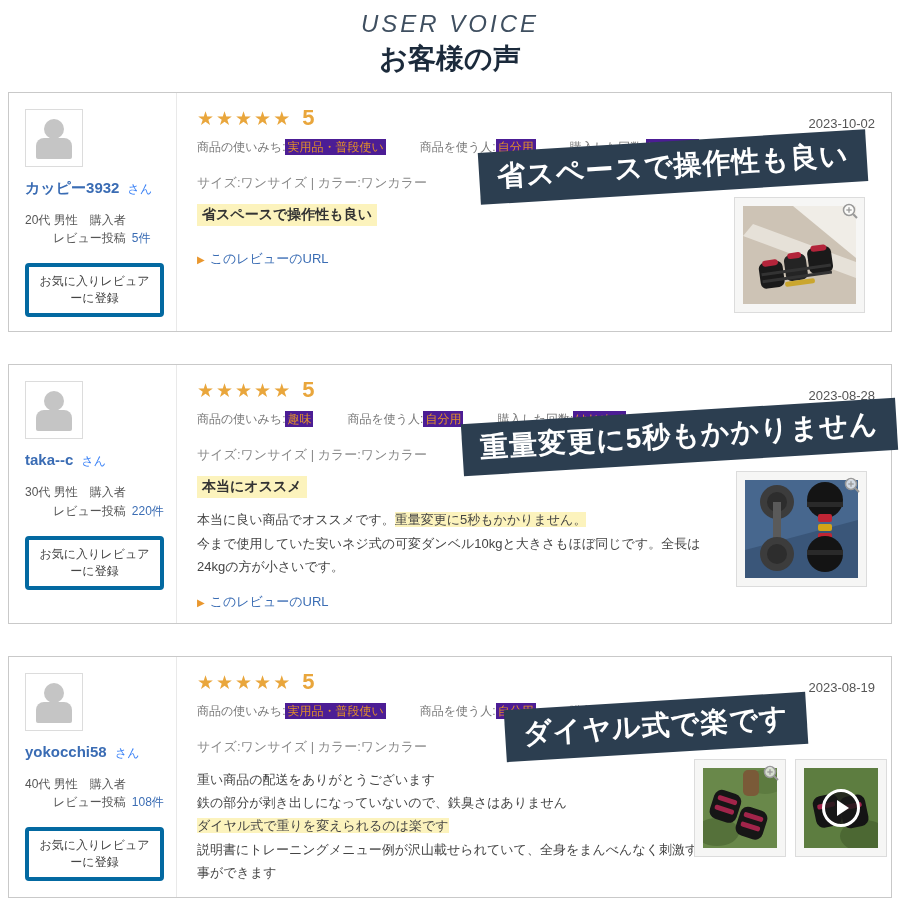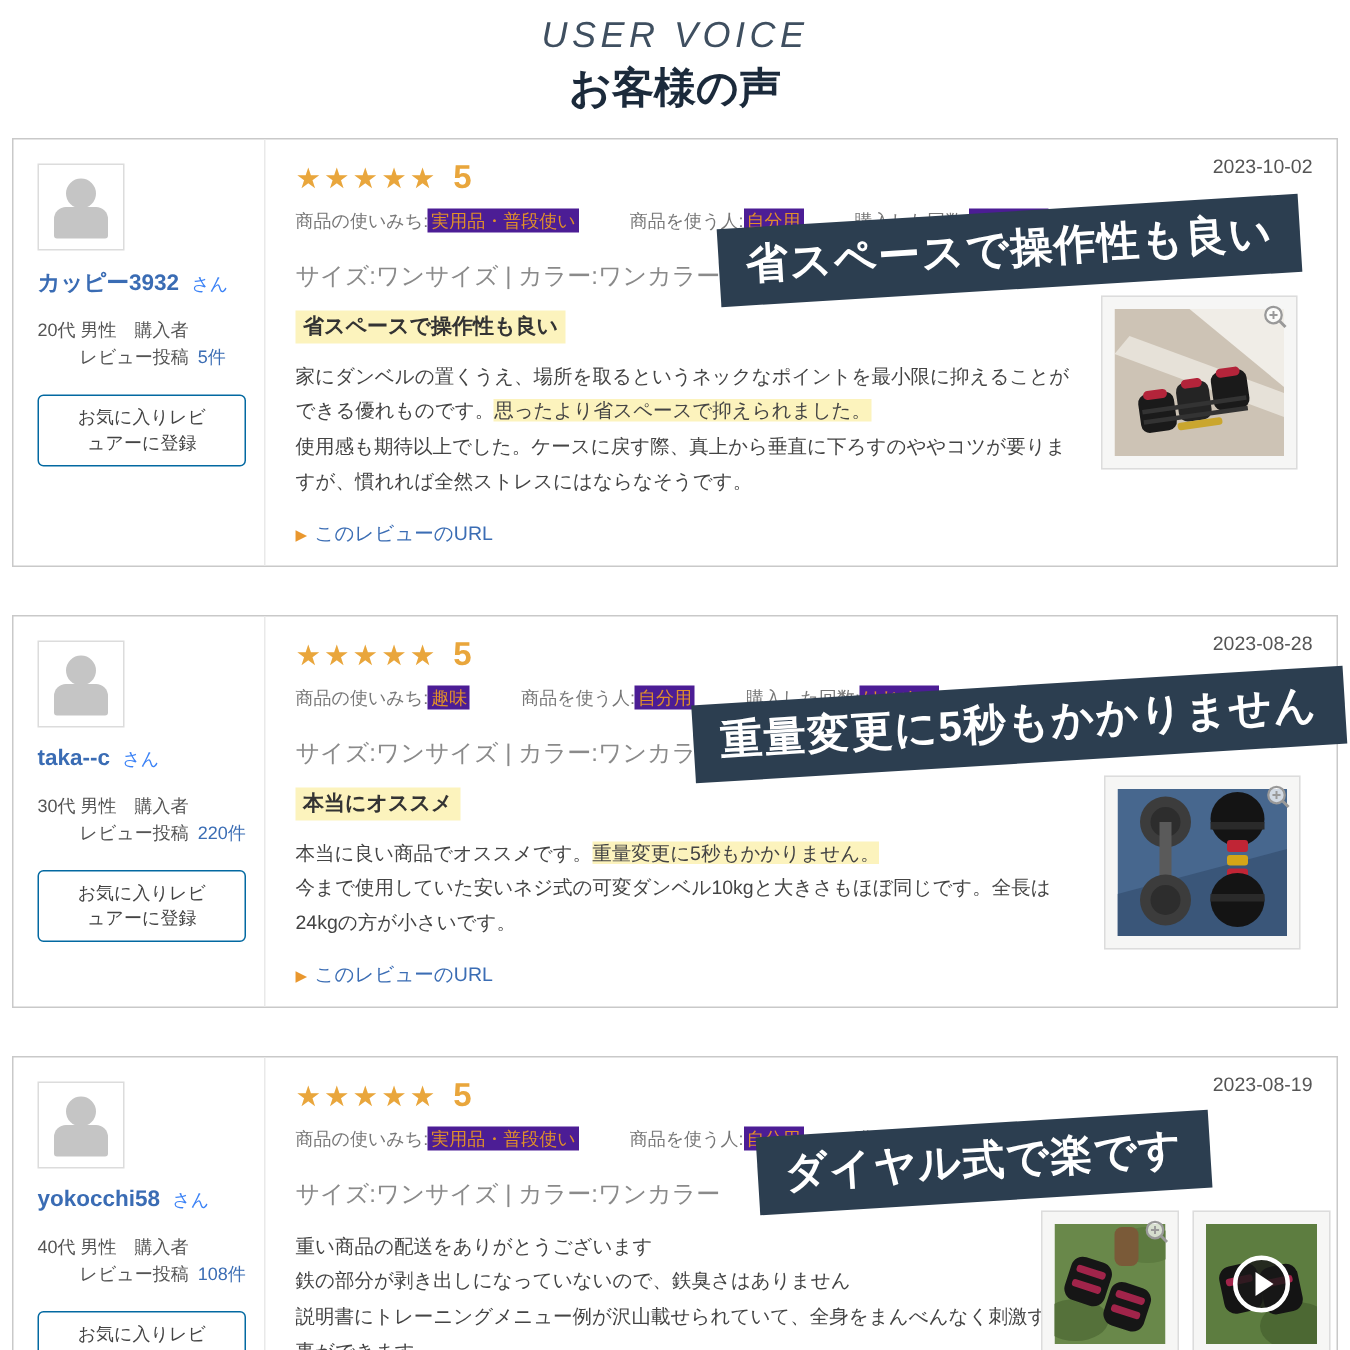--- a/index.html
+++ b/index.html
@@ -20,38 +20,38 @@
     width:20px; height:20px; border-radius:50%; background:#c5c5c5; }
   .avatar .torso { position:absolute; bottom:7px; left:50%; transform:translateX(-50%);
     width:36px; height:21px; border-radius:8px 8px 2px 2px; background:#c5c5c5; }
   .user-row { font-size:15px; margin-bottom:12px; }
   .user-row .name { color:#3a6cb4; font-weight:bold; }
   .user-row .hono { color:#3b82f6; font-size:12px; margin-left:4px; }
   .demo { font-size:12px; color:#555; line-height:1.7; }
   .posts { font-size:12px; color:#555;margin-left:28px; }
   .posts .cnt { color:#3b6db4; margin-left:6px; }
   .fav-btn { margin-top:16px; display:inline-block; font-size:12px; color:#444;
-    border:1px solid #0369a1; border-radius:4px; background:#fff; padding:6px 22px; cursor:pointer; }
+    border:4px solid #0369a1; border-radius:4px; background:#fff; padding:6px 10px; cursor:pointer; }
 
   .main { flex:1; padding:12px 170px 12px 20px; }
   .stars-row { display:flex; align-items:baseline; gap:10px; margin-bottom:8px; }
   .stars { color:#e9a63c; font-size:19px; letter-spacing:2px; }
   .score { color:#e9a63c; font-size:22px; font-weight:bold; }
   .meta-row { display:flex; gap:34px; font-size:12px; color:#777; margin-bottom:18px; white-space:nowrap; }
   .meta-row .val { color:#e08f2a; background:#4c1d95; padding:1px 2px; }
-  .variant { font-size:16px; color:#8a8a8a; margin-bottom:12px; }
+  .variant { font-size:13px; color:#8a8a8a; margin-bottom:12px; }
   .rev-title { display:inline-block; font-size:14px; font-weight:bold; color:#333;
     background:#fcf3bd; padding:2px 5px; margin-bottom:10px; }
   .body-text { font-size:13px; color:#444; line-height:1.8; max-width:545px; }
   .hl { background:#fcf3bd; }
   .url-row { margin-top:14px; font-size:13px; }
   .arrow { color:#e9972e; font-size:10px; margin-right:5px; }
   .url-link { color:#3b6db4; cursor:pointer;margin-top:43px; }
 
-  .date { position:absolute; top:10px; right:16px; font-size:13px; color:#555; z-index:2; }
+  .date { position:absolute; top:23px; right:16px; font-size:13px; color:#555; z-index:2; }
 
   .banner { position:absolute; z-index:5; background:#2c3e50; color:#fff; font-weight:800;
     font-size:28px; line-height:1; padding:11px 18px 13px; white-space:nowrap;
     transform:rotate(-3.5deg); letter-spacing:1px; }
   .card1 .banner { top:48px; right:24px; }
   .card2 .banner { top:46px; right:-6px; }
   .card3 .banner { top:44px; right:84px; }
 
   .thumb { position:absolute; z-index:1; background:#f6f6f5; border:1px solid #dcdcdc;
     padding:8px; cursor:pointer; }
@@ -98,24 +98,20 @@
         <span class="stars">★★★★★</span>
         <span class="score">5</span>
       </div>
       <div class="meta-row">
         <span><span>商品の使いみち:</span><span class="val">実用品・普段使い</span></span>
         <span><span>商品を使う人:</span><span class="val">自分用</span></span>
         <span><span>購入した回数:</span><span class="val">はじめて</span></span>
       </div>
       <div class="variant">サイズ:ワンサイズ | カラー:ワンカラー</div>
       <div><span class="rev-title">省スペースで操作性も良い</span></div>
-      <div class="body-text">
-        <p><span>家にダンベルの置くうえ、場所を取るというネックなポイントを最小限に抑えることができる優れものです。</span><span class="hl">思ったより省スペースで抑えられました。</span></p>
-        <p>使用感も期待以上でした。ケースに戻す際、真上から垂直に下ろすのややコツが要りますが、慣れれば全然ストレスにはならなそうです。</p>
-      </div>
       <div class="url-row">
         <span class="arrow">▶</span><span class="url-link">このレビューのURL</span>
       </div>
     </div>
     <div class="date">2023-10-02</div>
     <div class="banner">省スペースで操作性も良い</div>
     <div class="thumb">
       <svg class="img" width="113" height="98" viewBox="0 0 113 98">
         <rect width="113" height="98" fill="#cdc3b5"></rect>
         <polygon points="50,0 113,0 113,52" fill="#f0ede7"></polygon>
@@ -228,20 +224,21 @@
       </div>
       <div class="meta-row">
         <span><span>商品の使いみち:</span><span class="val">実用品・普段使い</span></span>
         <span><span>商品を使う人:</span><span class="val">自分用</span></span>
         <span><span>購入した回数:</span><span class="val">はじめて</span></span>
       </div>
       <div class="variant">サイズ:ワンサイズ | カラー:ワンカラー</div>
       <div class="body-text">
         <div>重い商品の配送をありがとうございます</div>
         <div>鉄の部分が剥き出しになっていないので、鉄臭さはありません</div>
+        <div><span class="hl">ダイヤル式で重りを変えられるのは楽です</span></div>
         <div>説明書にトレーニングメニュー例が沢山載せられていて、全身をまんべんなく刺激する事ができます</div>
 
       </div>
 
     </div>
     <div class="date">2023-08-19</div>
     <div class="banner">ダイヤル式で楽です</div>
     <div class="thumbs-row">
       <div class="thumb" style="position:relative;">
         <svg class="img" width="74" height="80" viewBox="0 0 74 80">

